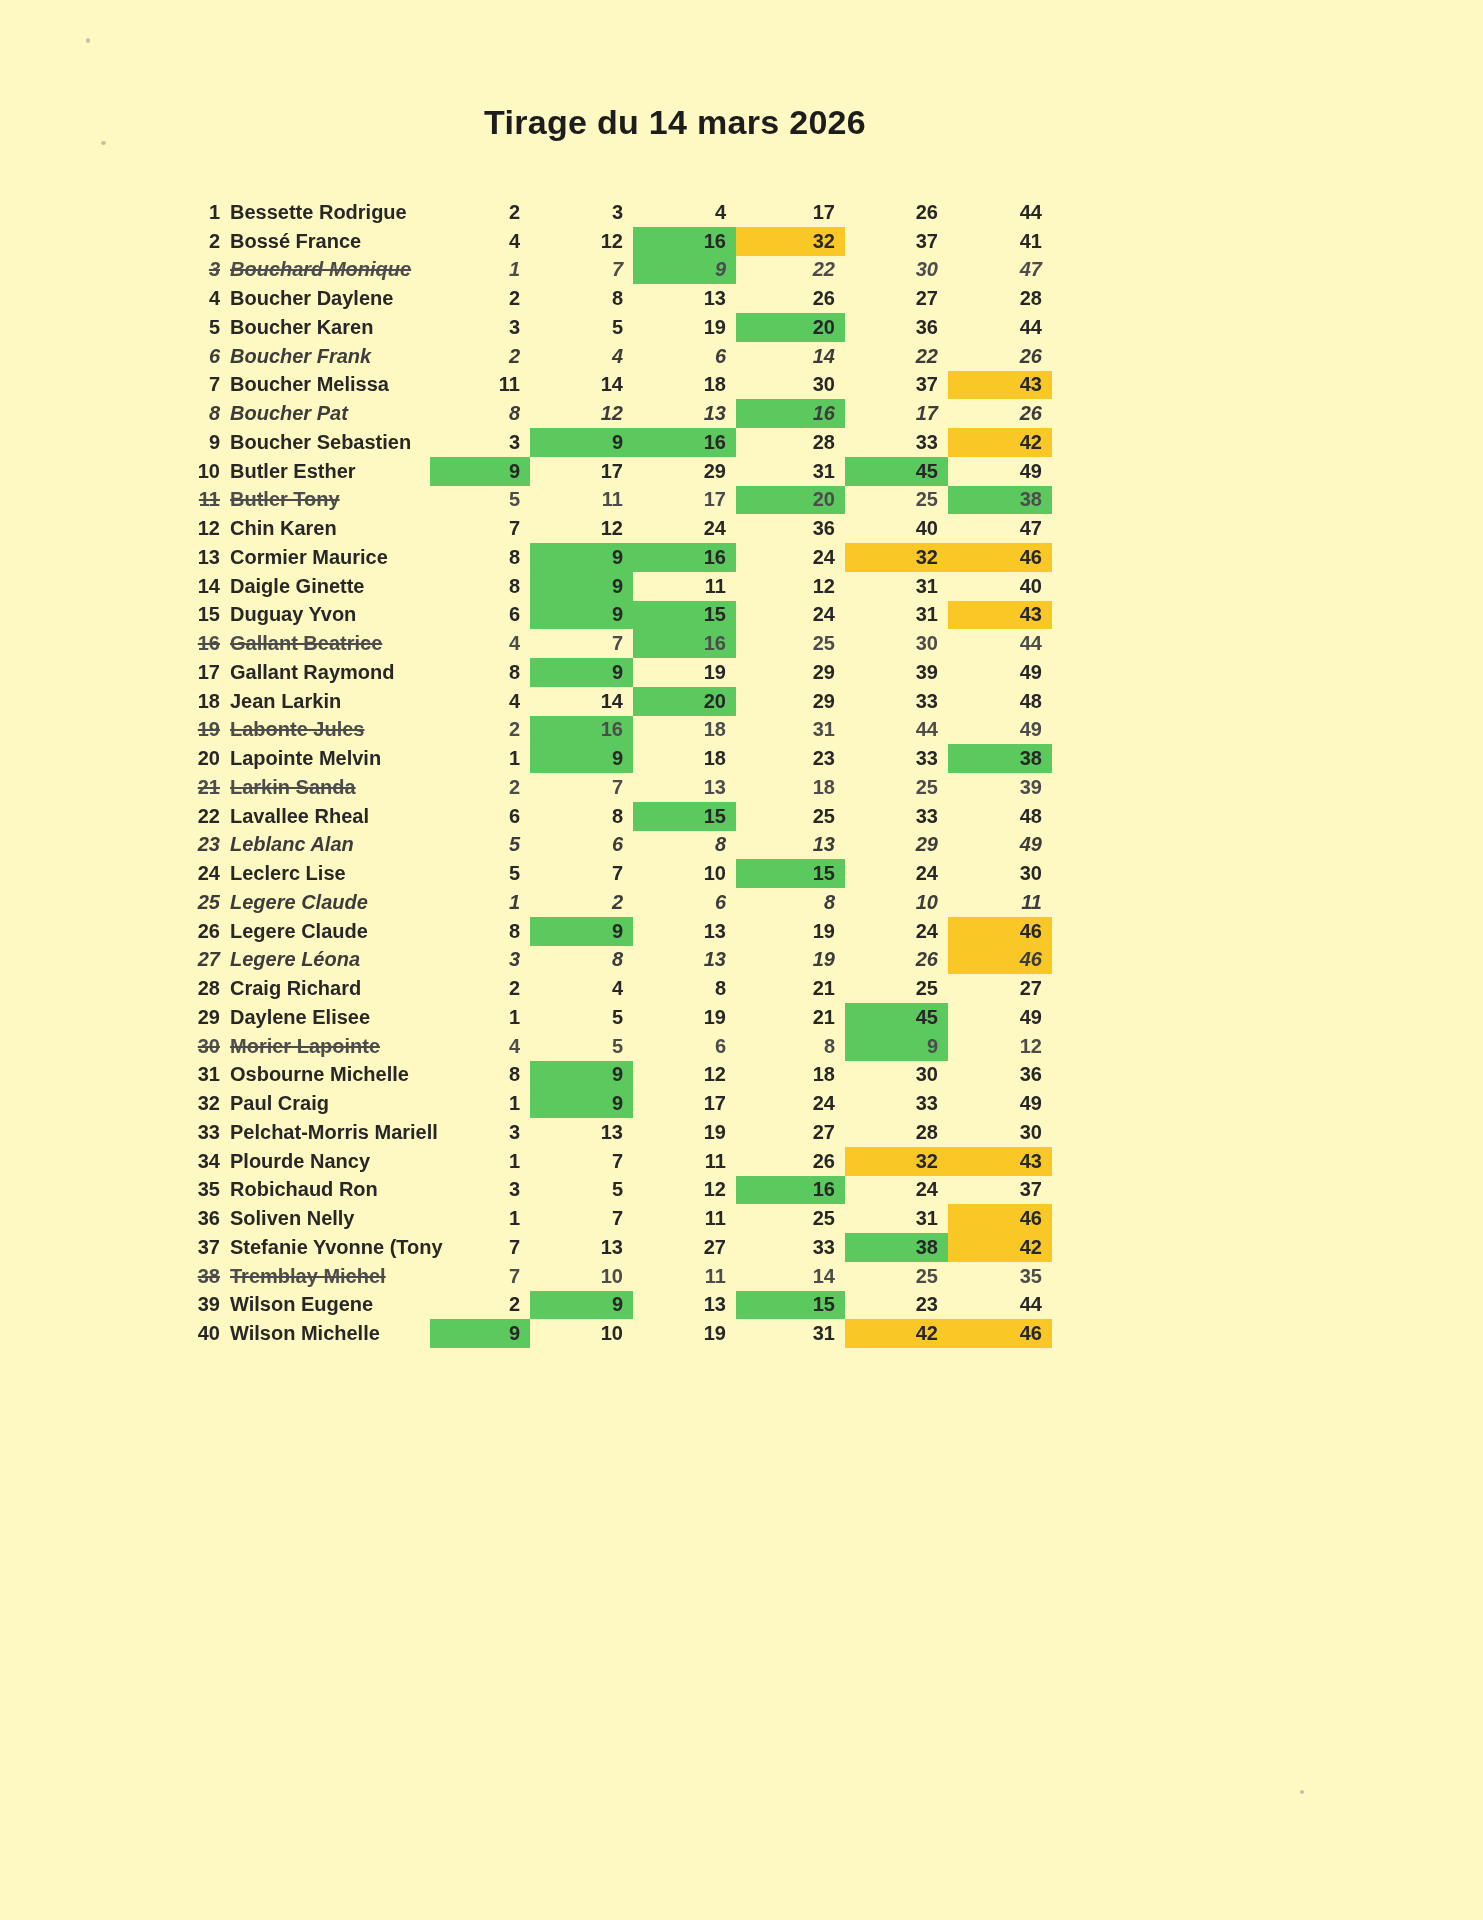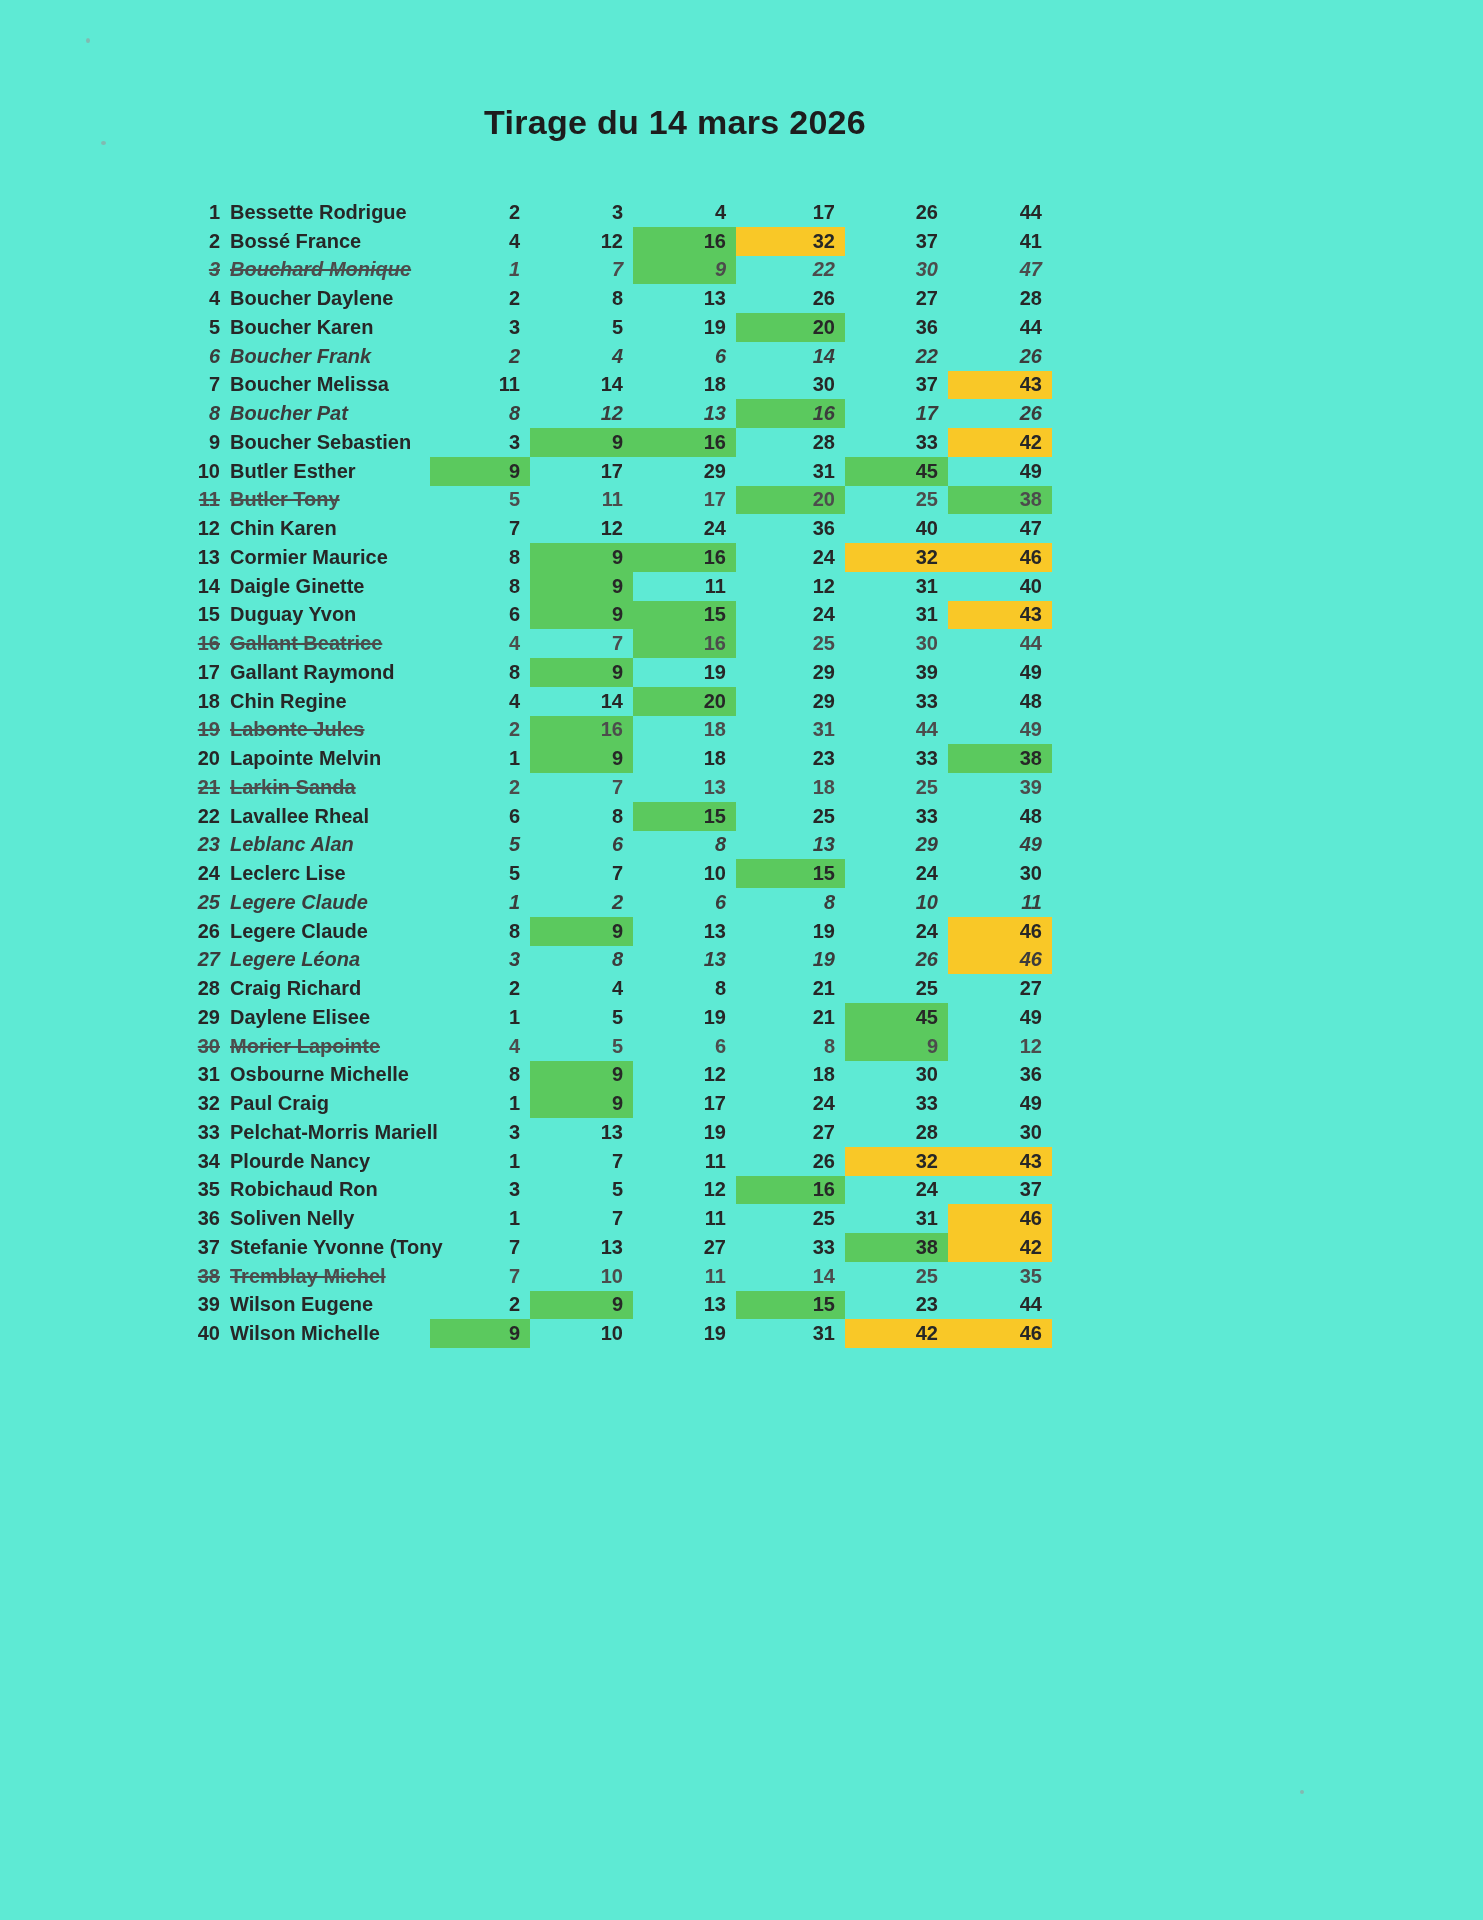--- a/index.html
+++ b/index.html
@@ -1,19 +1,19 @@
 <!DOCTYPE html>
 <html><head>
 <meta charset="utf-8">
 <style>
   html,body { margin:0; padding:0; background:#e8e8e8; }
   .page {
     position:relative;
     width:1483px; height:1920px;
-    background:#5eead4;
+    background:#fef9c3;
     font-family:"Liberation Sans", sans-serif;
     overflow:hidden;
     margin:0 auto;
   }
   .title {
     position:absolute;
     top:103px; left:325px; width:700px;
     text-align:center;
     font-size:34px;
     font-weight:bold;
@@ -231,21 +231,21 @@
     <div class="name">Gallant Raymond</div>
     <div class="cell">8</div>
     <div class="cell hl-green">9</div>
     <div class="cell">19</div>
     <div class="cell">29</div>
     <div class="cell">39</div>
     <div class="cell">49</div>
   </div>
       <div class="row">
     <div class="rownum">18</div>
-    <div class="name">Chin Regine</div>
+    <div class="name">Jean Larkin</div>
     <div class="cell">4</div>
     <div class="cell">14</div>
     <div class="cell hl-green">20</div>
     <div class="cell">29</div>
     <div class="cell">33</div>
     <div class="cell">48</div>
   </div>
       <div class="row strike">
     <div class="rownum">19</div>
     <div class="name">Labonte Jules</div>

